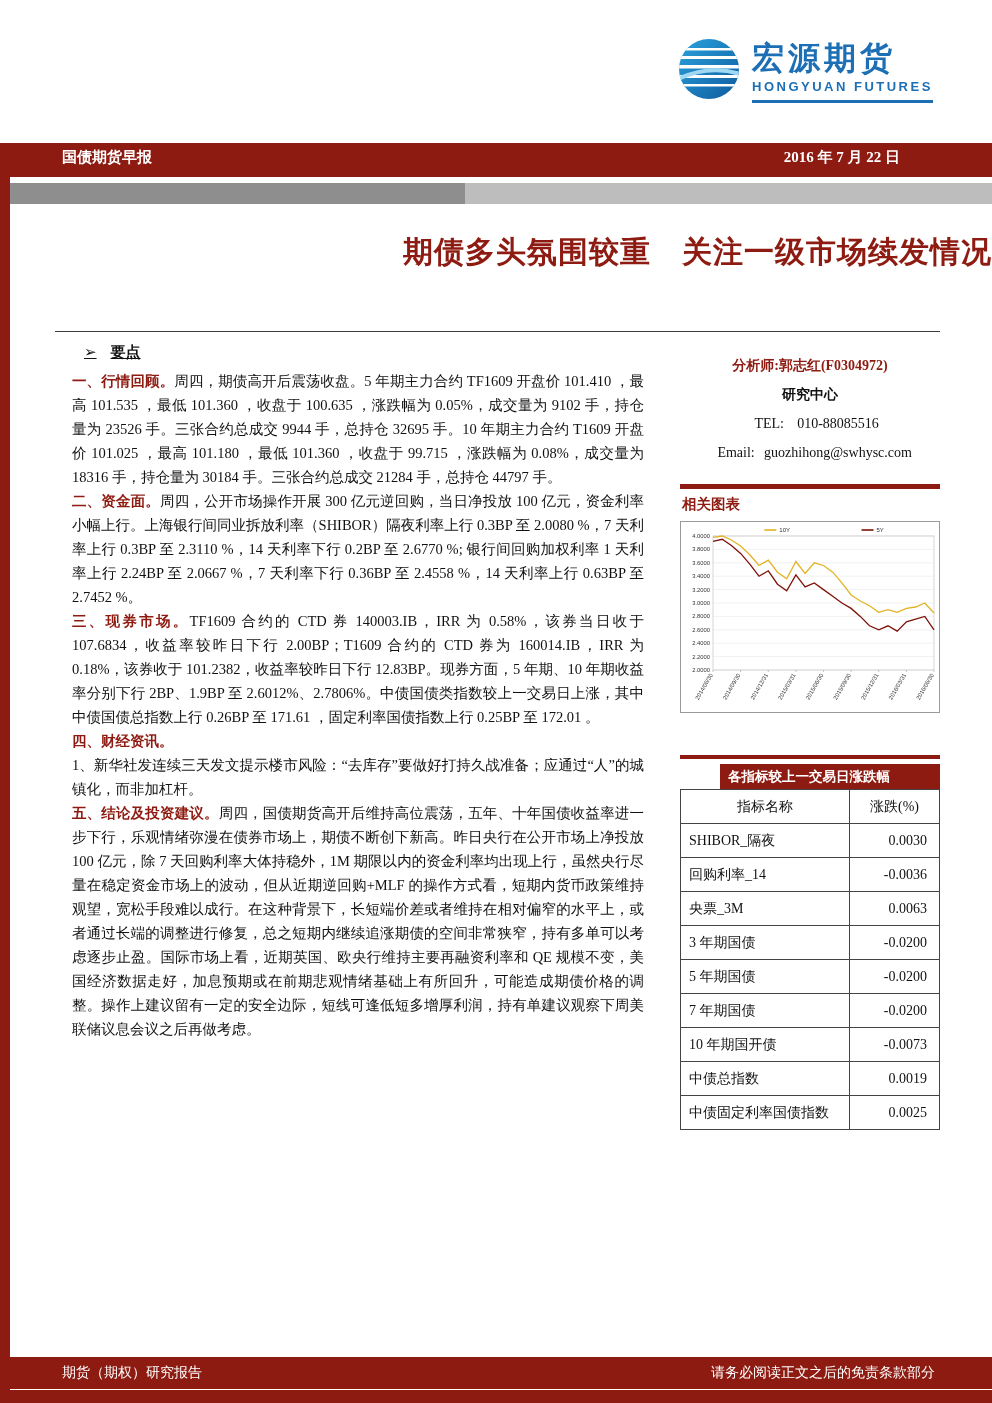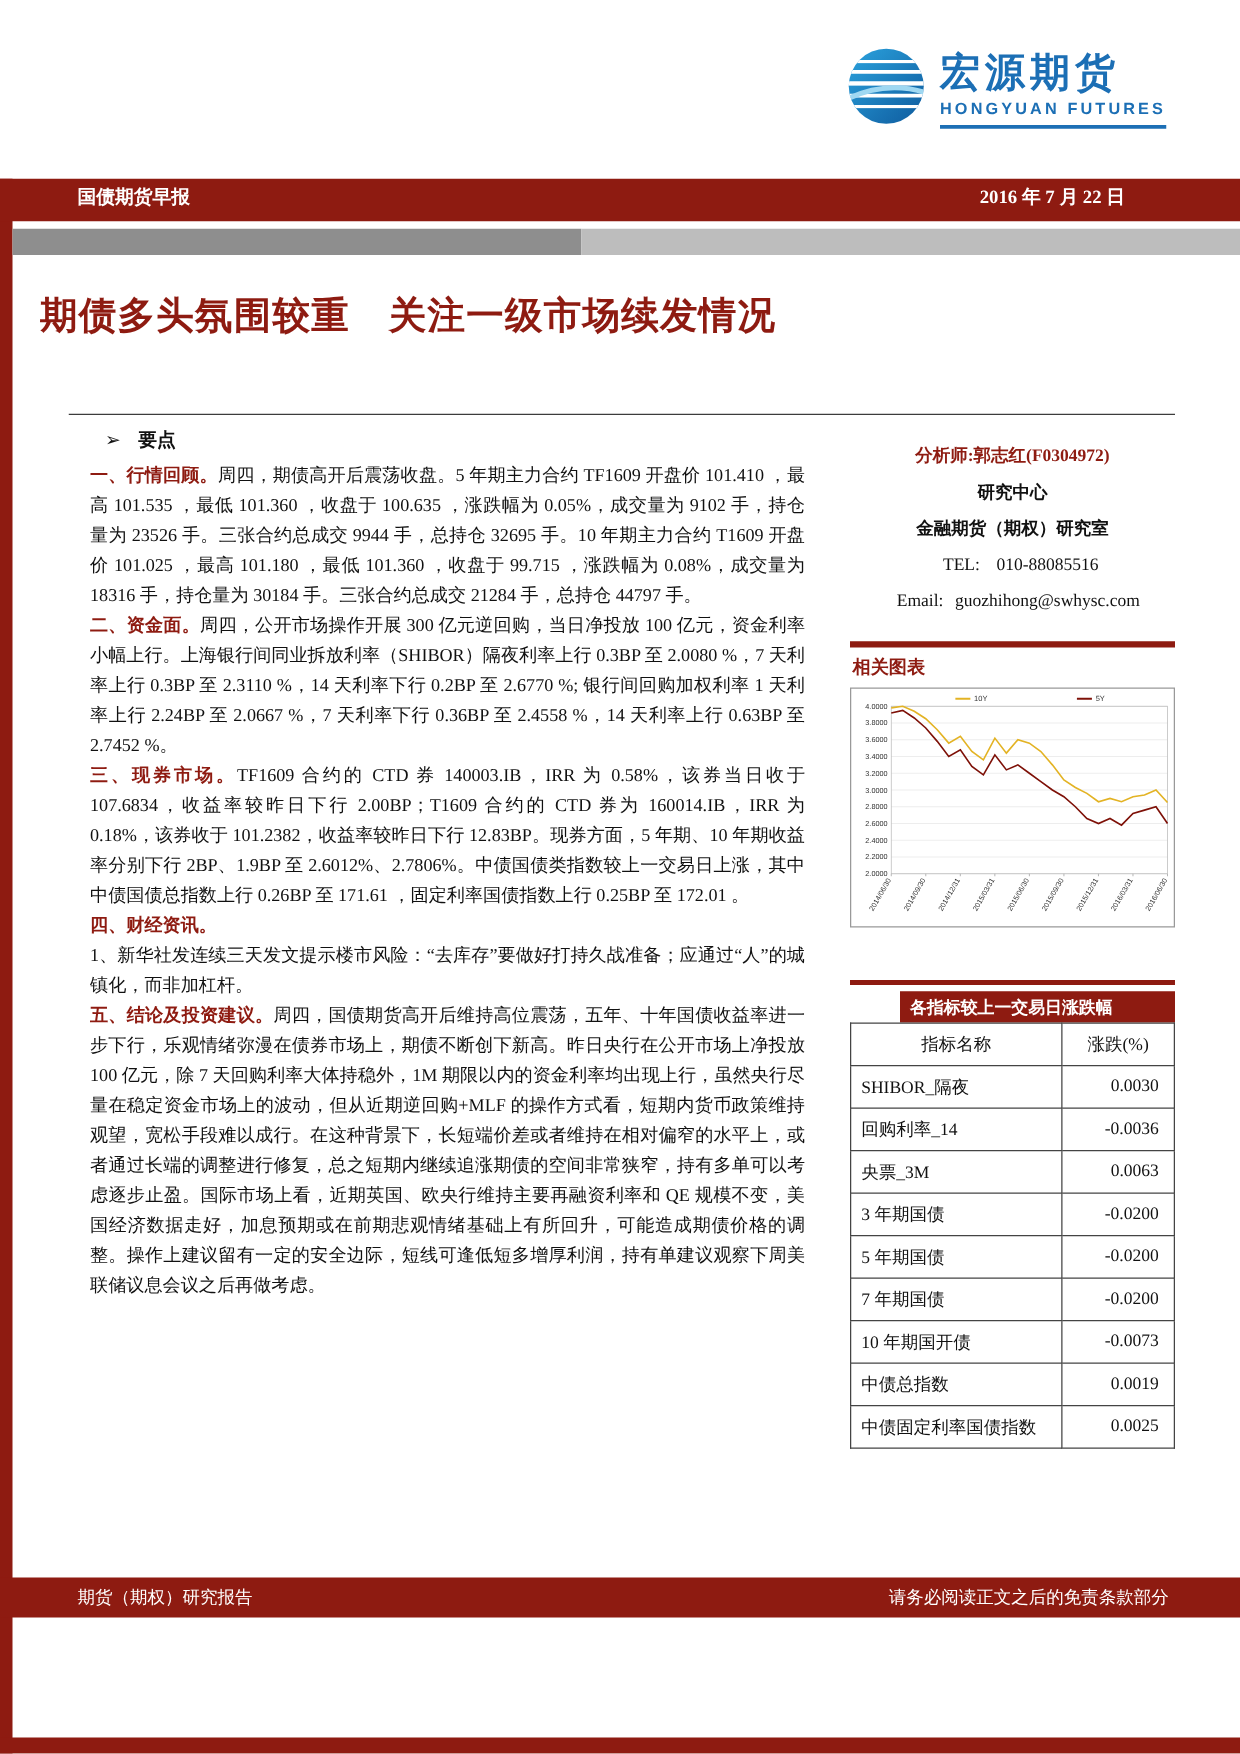--- a/index.html
+++ b/index.html
@@ -28,30 +28,30 @@
   
   .band{position:absolute;top:143px;left:0;right:0;height:34px;background:var(--brand-red);color:#fff;
         display:flex;justify-content:space-between;align-items:center;padding:0 92px 5px 62px;
         font-size:15px;font-weight:bold;}
 
   
   .gray-band{position:absolute;top:183px;left:10px;right:0;height:21px;display:flex;}
   .gray-band .g1{width:455px;background:var(--gray-band-dark);}
   .gray-band .g2{flex:1;background:var(--gray-band-light);}
 
-  .title{position:absolute;top:232px;left:0;right:0;text-align:left;color:var(--brand-red);
+  .title{position:absolute;top:232px;left:0;right:0;text-align:right;color:var(--brand-red);
          font-size:30px;font-weight:bold;letter-spacing:1px;padding-left:32px;}
 
   .rule{position:absolute;top:331px;left:55px;right:52px;height:0;border:none;border-top:1px solid #3c3c3c;}
 
   .columns{position:absolute;top:341px;left:72px;width:868px;display:flex;}
   .col-main{width:572px;max-height:970px;overflow:hidden;}
   .col-side{width:260px;margin-left:36px;padding-top:10px;}
 
-  .keypoints{font-size:15px;font-weight:bold;margin:2px 0 7px 12px;color:#111;}
+  .keypoints{font-size:15px;font-weight:bold;margin:2px 0 7px 12px;color:#111;text-decoration:underline;}
   .keypoints .arrow{margin-right:14px;font-weight:normal;}
 
   p.sec{font-size:14.5px;line-height:24px;text-align:justify;color:#111;}
   .sec-head{font-weight:bold;color:var(--brand-red);}
 
   
   .a-line{font-size:14px;line-height:29px;color:#111;text-align:center;}
   .a-red{color:var(--brand-red);font-weight:bold;}
   .a-bold{font-weight:bold;}
   .a-key{display:inline-block;width:56px;}
@@ -67,21 +67,21 @@
 
   table.ind-table{width:100%;border-collapse:collapse;font-size:14px;}
   .ind-table th,.ind-table td{border:1px solid #444;}
   .ind-table th{height:34px;font-weight:normal;text-align:center;}
   .ind-table th.h-val{width:90px;}
   .ind-table td{height:34px;}
   td.t-name{padding:4px 4px 4px 8px;}
   td.t-val{text-align:right;padding-right:12px;width:90px;}
   td.t-bold{font-weight:bold;}
 
-  .footer-bar{position:absolute;top:1262px;left:0;right:0;height:32px;background:var(--brand-red);color:#fff;
+  .footer-bar{position:absolute;top:1357px;left:0;right:0;height:32px;background:var(--brand-red);color:#fff;
               display:flex;justify-content:space-between;align-items:center;
               padding:0 57px 0 62px;font-size:14px;}
 </style>
 </head>
 <body>
 
 <div class="page">
 
   <div class="left-rail"></div>
 
@@ -140,21 +140,20 @@
           <p class="sec"><span class="sec-head">四、财经资讯。</span></p>
           <p class="sec">1、新华社发连续三天发文提示楼市风险：“去库存”要做好打持久战准备；应通过“人”的城镇化，而非加杠杆。</p>
           <p class="sec"><span class="sec-head">五、结论及投资建议。</span>周四，国债期货高开后维持高位震荡，五年、十年国债收益率进一步下行，乐观情绪弥漫在债券市场上，期债不断创下新高。昨日央行在公开市场上净投放 100 亿元，除 7 天回购利率大体持稳外，1M 期限以内的资金利率均出现上行，虽然央行尽量在稳定资金市场上的波动，但从近期逆回购+MLF 的操作方式看，短期内货币政策维持观望，宽松手段难以成行。在这种背景下，长短端价差或者维持在相对偏窄的水平上，或者通过长端的调整进行修复，总之短期内继续追涨期债的空间非常狭窄，持有多单可以考虑逐步止盈。国际市场上看，近期英国、欧央行维持主要再融资利率和 QE 规模不变，美国经济数据走好，加息预期或在前期悲观情绪基础上有所回升，可能造成期债价格的调整。操作上建议留有一定的安全边际，短线可逢低短多增厚利润，持有单建议观察下周美联储议息会议之后再做考虑。</p>
         </div>
     </main>
 
     <aside class="col-side">
       <div class="analyst">
         <div class="a-line a-red">分析师:郭志红(F0304972)</div>
         <div class="a-line a-bold">研究中心</div>
-        <div class="a-line a-bold">金融期货（期权）研究室</div>
         <div class="a-line">
           <span class="a-key">TEL:</span><span>010-88085516</span>
         </div>
         <div class="a-line">
           <span class="a-key">Email:</span><span>guozhihong@swhysc.com</span>
         </div>
       </div>
 
       <div class="side-sep"></div>
       <div class="side-heading">相关图表</div>

